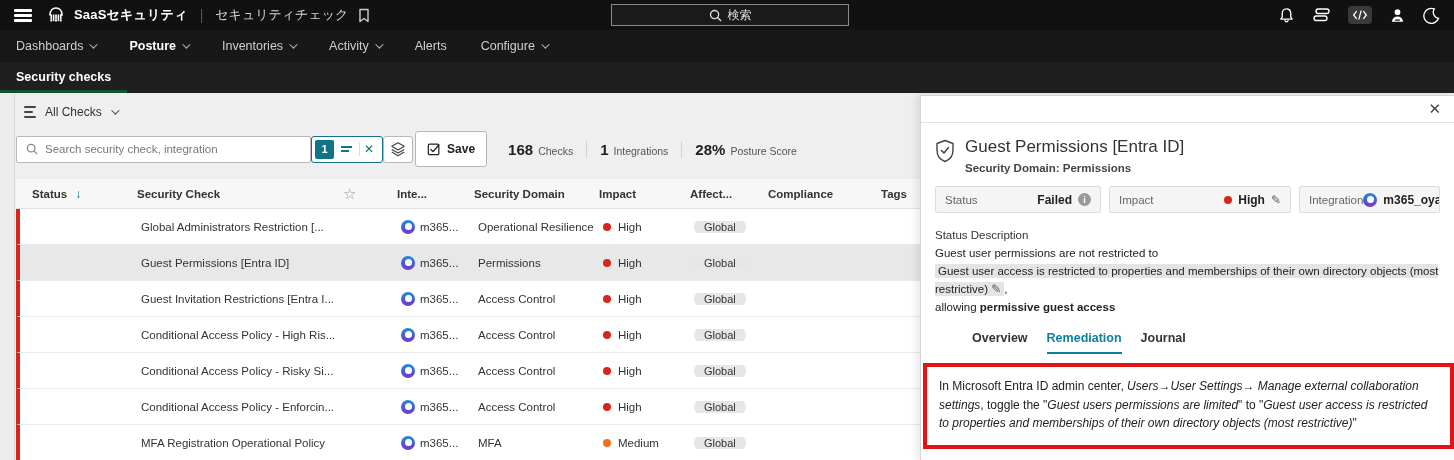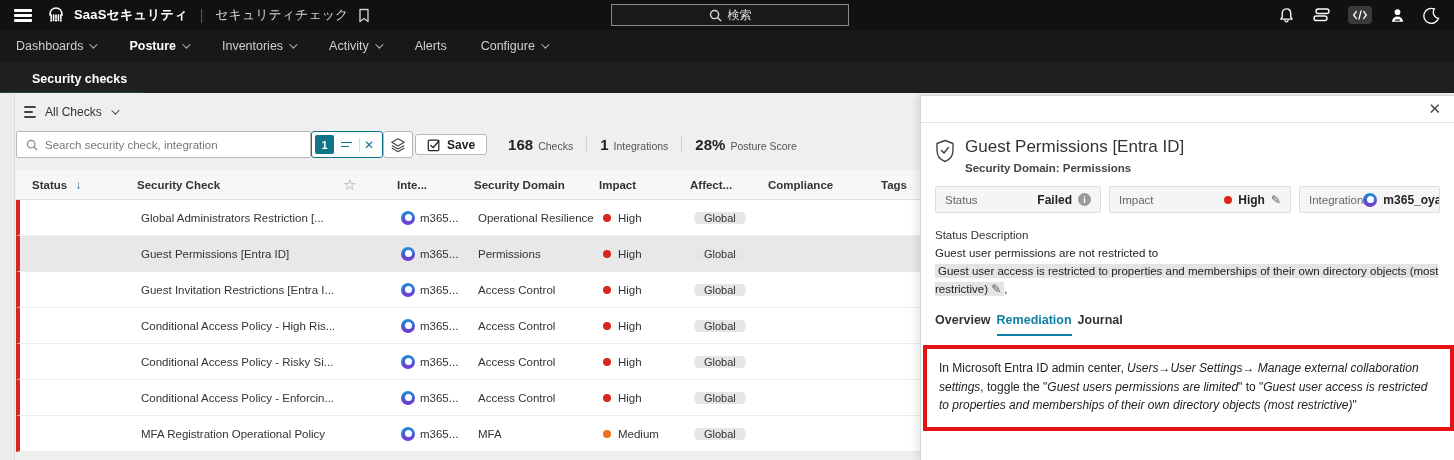--- a/index.html
+++ b/index.html
@@ -20,42 +20,42 @@
   .code-chip { background:#3a3a3a; border-radius:4px; padding:2px 3px; }
 
   
   .navbar { position:absolute; top:30px; left:0; right:0; height:32px; background:#181818; display:flex; align-items:center; padding:0 16px; gap:34px; z-index:19; }
   .nav-item { color:#cfcfcf; font-size:12.5px; display:flex; align-items:center; gap:6px; cursor:pointer; }
   .nav-item.active { color:#fff; font-weight:bold; }
   .chev { width:6px; height:6px; border-right:1.5px solid #bbb; border-bottom:1.5px solid #bbb; transform:rotate(45deg) translateY(-2px); display:inline-block; }
 
   
   .tabsbar { position:absolute; top:62px; left:0; right:0; height:31px; background:#1f1f1f; display:flex; align-items:flex-end; padding:0; z-index:18; }
-  .subtab { color:#fff; font-size:12.5px; font-weight:bold; padding:8px 16px 6px 32px; border-bottom:1px solid #14532d; cursor:pointer; }
+  .subtab { color:#fff; font-size:12.5px; font-weight:bold; padding:8px 16px 6px 16px; border-bottom:3px solid #14532d; cursor:pointer; }
 
   
   .gutter { position:absolute; top:93px; bottom:0; left:0; width:15px; background:#ececec; border-right:1px solid #dcdcdc; z-index:1; }
   .content { position:absolute; top:93px; bottom:0; left:16px; right:0; background:#efefef; z-index:2; }
 
   .filter-row { display:flex; align-items:center; gap:9px; padding:12px 0 4px 8px; color:#333; font-size:12px; cursor:pointer; }
   .filter-row .flt-lines { display:flex; flex-direction:column; gap:3px; }
   .filter-row .flt-lines i { display:block; height:2px; background:#444; border-radius:1px; }
   .filter-row .flt-lines i:nth-child(1){width:12px;} .filter-row .flt-lines i:nth-child(2){width:9px;} .filter-row .flt-lines i:nth-child(3){width:12px;}
   .filter-row .chev { border-color:#444; }
 
   .toolbar { display:flex; align-items:center; padding:8px 0 10px 0; }
   .search-input { width:295px; height:27px; background:#fff; border:1px solid #b8b8b8; border-radius:2px; display:flex; align-items:center; gap:7px; padding:0 9px; color:#777; font-size:11.5px; cursor:text; }
   .chip { height:27px; border:1px solid #0f7487; border-radius:3px; background:#fff; display:flex; align-items:center; gap:7px; padding:3px 8px 3px 3px; cursor:pointer; }
   .chip .count { width:19px; height:19px; background:#0f7487; color:#fff; font-size:11px; font-weight:bold; display:flex; align-items:center; justify-content:center; border-radius:2px; }
   .chip .flt { display:flex; flex-direction:column; gap:2.5px; }
   .chip .flt i { display:block; height:1.5px; background:#0f7487; }
   .chip .flt i:nth-child(1){width:11px;} .chip .flt i:nth-child(2){width:8px;}
   .chip .x { color:#0f7487; font-size:12px; padding-left:4px; border-left:1px solid #cfe3e7; }
   .sq-btn { width:30px; height:27px; background:#fff; border:1px solid #b8b8b8; border-radius:3px; display:flex; align-items:center; justify-content:center; cursor:pointer; }
-  .save-btn { height:21px; background:#fff; border:1px solid #b8b8b8; border-radius:3px; display:flex; align-items:center; gap:6px; padding:0 11px; font-size:12px; font-weight:bold; color:#222; cursor:pointer; margin-left:2px; }
+  .save-btn { height:36px; background:#fff; border:1px solid #b8b8b8; border-radius:3px; display:flex; align-items:center; gap:6px; padding:0 11px; font-size:12px; font-weight:bold; color:#222; cursor:pointer; margin-left:2px; }
   .stats { display:flex; align-items:center; margin-left:8px; }
   .stat { display:flex; align-items:baseline; gap:5px; padding:0 13px; }
   .stat + .stat { border-left:1px solid #d2d2d2; }
   .stat .v { font-size:15px; font-weight:bold; color:#222; }
   .stat .l { font-size:10.5px; color:#555; }
 
   
   .table { margin-top:2px; }
   .grid { display:grid; grid-template-columns:121px 206px 54px 77px 125px 91px 78px 113px 1fr; align-items:center; }
   .thead { height:30px; background:#f7f7f7; border-bottom:1px solid #e0e0e0; color:#333; font-size:11.5px; font-weight:bold; }
@@ -87,21 +87,21 @@
   .sbox { height:27px; background:#f5f5f5; border:1px solid #ddd; border-radius:2px; display:flex; align-items:center; justify-content:space-between; padding:0 9px; }
   .sbox .lbl { font-size:11.5px; color:#666; }
   .sbox .val { font-size:12px; font-weight:bold; color:#222; display:flex; align-items:center; gap:6px; }
   .sbox1 { width:166px; } .sbox2 { width:182px; } .sbox3 { flex:1; overflow:hidden; }
   .val-failed { color:#cf2a27; }
   .info-i { width:13px; height:13px; border-radius:50%; background:#9a9a9a; color:#fff; font-size:9px; font-weight:bold; display:inline-flex; align-items:center; justify-content:center; font-style:normal; }
   .pencil { color:#555; font-size:12px; font-weight:normal; cursor:pointer; }
   .sdesc { margin-top:14px; font-size:11.5px; color:#222; line-height:1.55; }
   .sdesc .lbl { color:#333; }
   .hl { background:#e4e4e4; padding:1px 3px; }
-  .p-tabs { display:flex; gap:6px; margin-top:14px; border-bottom:1px solid transparent; }
+  .p-tabs { display:flex; gap:19px; margin-top:14px; border-bottom:1px solid transparent;margin-left:37px; }
   .p-tab { font-size:12.5px; font-weight:bold; color:#333; padding-bottom:7px; cursor:pointer; }
   .p-tab.active { color:#0d7fa5; border-bottom:2px solid #0d7fa5; }
   .red-box { margin-top:8px; margin-left:-12px; margin-right:-14px; border:4px solid #e31313; background:#fff; }
   .rem-head { display:flex; align-items:center; gap:9px; padding:9px 12px; border-bottom:1px solid #e2e2e2; font-size:12.5px; font-weight:bold; color:#222; cursor:pointer; }
   .rem-head .chev { border-color:#333; transform:rotate(45deg) translateY(-1px); }
   .rem-text { padding:10px 12px 12px 12px; font-size:12px; color:#222; line-height:1.55; }
   .rem-text .it { font-style:italic; }
 </style>
 </head>
 <body>
@@ -452,20 +452,23 @@
           </span>
       </div>
     </div>
 
     <div class="sdesc">
       <div class="lbl">Status Description</div>
       <div>Guest user permissions are not restricted to</div>
       <div>
         <span class="hl"><span>Guest user access is restricted to properties and memberships of their own directory objects (most restrictive)</span> <span class="pencil">✎</span></span><span>,</span>
       </div>
+      <div>
+        <span>allowing </span><b>permissive guest access</b>
+      </div>
     </div>
 
     <div class="p-tabs">
       <div class="p-tab">Overview</div>
       <div class="p-tab active">Remediation</div>
       <div class="p-tab">Journal</div>
     </div>
 
     <div class="red-box">
       <div class="rem-text" id="rem-text"><span>In Microsoft Entra ID admin center, </span><span class="it">Users</span><span>→</span><span class="it">User Settings</span><span>→ </span><span class="it">Manage external collaboration settings</span><span>, toggle the "</span><span class="it">Guest users permissions are limited</span><span>" to "</span><span class="it">Guest user access is restricted to properties and memberships of their own directory objects (most restrictive)</span><span>"</span></div>

